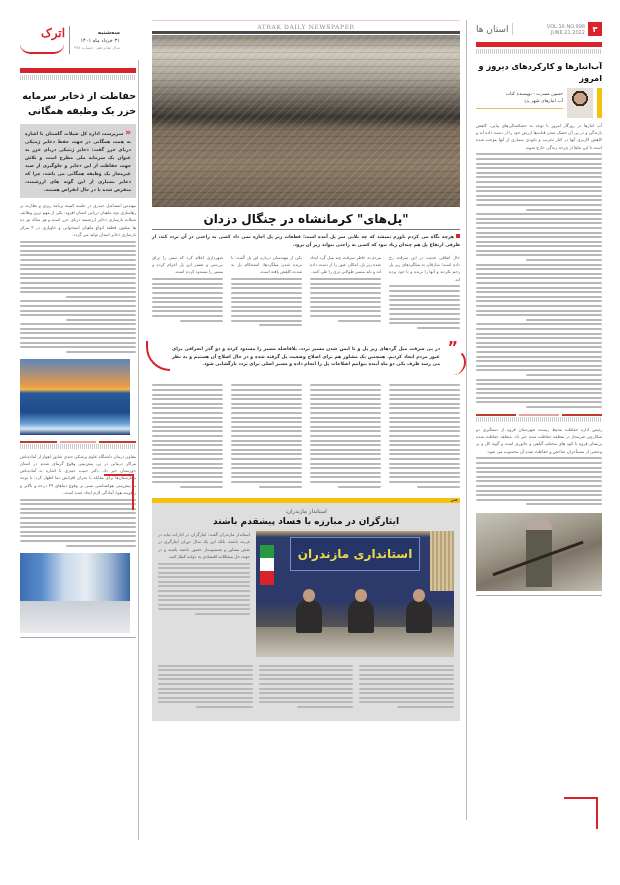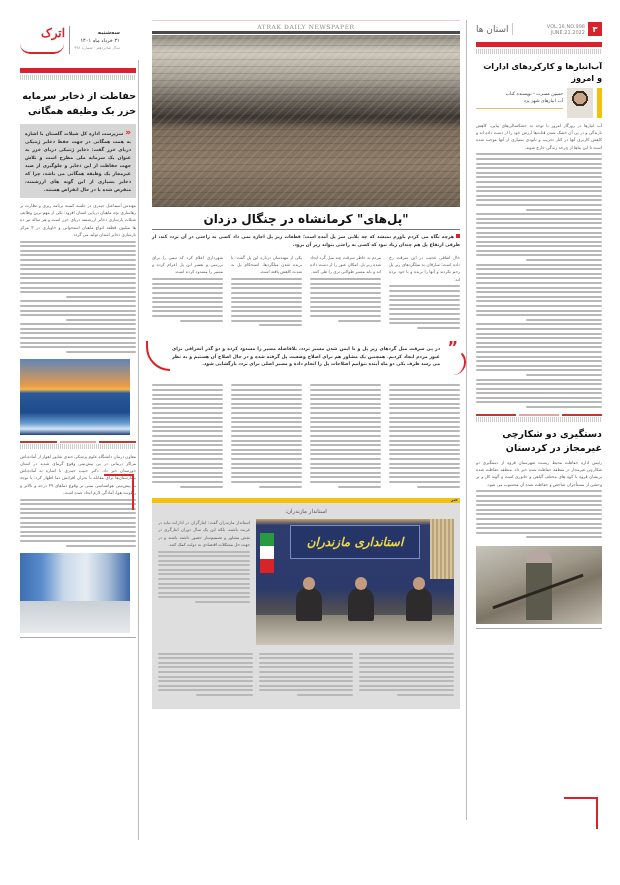--- a/index.html
+++ b/index.html
@@ -53,21 +53,21 @@
   .quote-arc-r { position: absolute; right: -6px; top: 8px; width: 20px; height: 26px; border-right: 2px solid #d8232a; border-radius: 0 20px 20px 0; border-top: 2px solid transparent; }
   .news-band { margin-top: 8px; }
   .yellow-bar { height: 5px; background: #f4c20d; position: relative; }
   .yellow-bar span { position: absolute; right: 2px; top: -1px; font-size: 4px; color: #333; font-weight: bold; }
   .gray-box { background: #dedede; padding: 5px 6px 10px; }
   .kicker { text-align: center; font-size: 5.5px; color: #555; direction: rtl; }
   .sub-headline { text-align: center; font-size: 9px; font-weight: bold; color: #111; direction: rtl; margin-top: 2px; }
   .box-row { display: flex; flex-direction: row-reverse; gap: 6px; margin-top: 5px; }
   .meeting { width: 198px; height: 126px; background: linear-gradient(180deg, #c4a46e 0%, #2e3d6e 5%, #2b3a6a 55%, #4b4b55 70%, #7c7466 100%); position: relative; }
   .banner { position: absolute; left: 34px; right: 34px; top: 6px; height: 34px; border: 1px solid #7a8cc4; background: #263568; display: flex; align-items: center; justify-content: center; }
-  .banner span { color: #ecd84a; font-size: 12px; font-weight: bold; direction: rtl; font-style: italic; }
+  .banner span { color: #ecd84a; font-size: 12px; font-weight: bold; direction: rtl; }
   .flag { position: absolute; left: 4px; top: 14px; width: 14px; height: 40px; background: linear-gradient(180deg, #2a9a40 0 33%, #fff 33% 66%, #d8232a 66%); }
   .curtain { position: absolute; right: 0; top: 0; width: 24px; height: 60px; background: repeating-linear-gradient(90deg, #d8c39a 0 2px, #b8a47a 2px 4px); }
   .table-edge { position: absolute; left: 0; right: 0; bottom: 0; height: 30px; background: linear-gradient(180deg, #8a8577, #ccc6b8); }
   .person { position: absolute; bottom: 24px; width: 26px; height: 34px; background: #2d2b2c; border-radius: 13px 13px 2px 2px; }
   .person::before { content: ""; position: absolute; left: 7px; top: -10px; width: 12px; height: 13px; background: #c39b7e; border-radius: 6px; }
 
   
   #right { left: 476px; top: 20px; width: 126px; }
   .right-head { display: flex; align-items: center; height: 18px; }
   .page-num { width: 14px; height: 14px; background: #d8232a; color: #fff; font-size: 8px; display: flex; align-items: center; justify-content: center; font-weight: bold; }
@@ -314,20 +314,21 @@
         <div class="filler-line short"></div>
     </div>
   </div>
 
   <div class="news-band">
     <div class="yellow-bar">
         <span>خبر</span>
       </div>
     <div class="gray-box">
       <div class="kicker">استاندار مازندران:</div>
+      <h2 class="sub-headline">ایثارگران در مبارزه با فساد پیشقدم باشند</h2>
       <div class="box-row">
         <div class="meeting">
           <div class="curtain"></div>
           <div class="flag"></div>
           <div class="banner">
               <span>استانداری مازندران</span>
             </div>
           <div class="table-edge"></div>
           <div class="person" style="left:40px;"></div>
           <div class="person" style="left:92px;"></div>
@@ -387,21 +388,21 @@
     <div class="vol" style="flex:1;">
       <div>VOL.16,NO.998</div>
       <div>JUNE.21.2022</div>
     </div>
     <div class="page-num">۳</div>
   </div>
   <div class="red-bar" style="margin-top:4px;"></div>
   <div class="dotted-bar"></div>
 
   <div>
-    <h2 class="headline" style="font-size:8.2px;line-height:12px;margin-top:6px;">آب‌انبارها و کارکردهای ادارات و امروز</h2>
+    <h2 class="headline" style="font-size:8.2px;line-height:12px;margin-top:6px;">آب‌انبارها و کارکردهای دیروز و امروز</h2>
     <div class="author-row">
       <div class="author-info">
         <div>حسین مسرت - نویسنده کتاب</div>
         <div>آب انبارهای شهر یزد</div>
         <div class="rule-y"></div>
       </div>
       <div class="author-photo"></div>
       <div class="author-tag" title=""></div>
     </div>
     <div class="body-text" style="margin-top:4px;">
@@ -410,21 +411,20 @@
     </div>
   </div>
   <div class="triple-bar" style="margin-top:6px;">
       <div></div>
       <div></div>
       <div></div>
     </div>
   <div class="dotted-bar" style="margin-top:1px;"></div>
 
   <div>
-    <h2 class="headline" style="font-size:9.5px;line-height:14px;margin-top:5px;">دستگیری دو شکارچی غیرمجاز در کردستان</h2>
     <div class="body-text" style="margin-top:4px;">
       <span>رئیس اداره حفاظت محیط زیست شهرستان قروه از دستگیری دو شکارچی غیرمجاز در منطقه حفاظت شده خبر داد. منطقه حفاظت شده پریشان قروه با کوه های مختلف گیاهی و جانوری است و گونه کل و بز وحشی از مستأجران شاخص و حفاظت شده آن محسوب می شود.</span>
       <div class="filler-line"></div><div class="filler-line"></div><div class="filler-line"></div><div class="filler-line"></div><div class="filler-line"></div><div class="filler-line"></div><div class="filler-line"></div><div class="filler-line"></div><div class="filler-line"></div><div class="filler-line"></div><div class="filler-line short"></div>
     </div>
   </div>
   <div class="hunter">
     <div class="fig"></div>
     <div class="rifle"></div>
   </div>
   <div class="red-corner" style="right:4px;top:777px;width:34px;height:32px;"></div>

